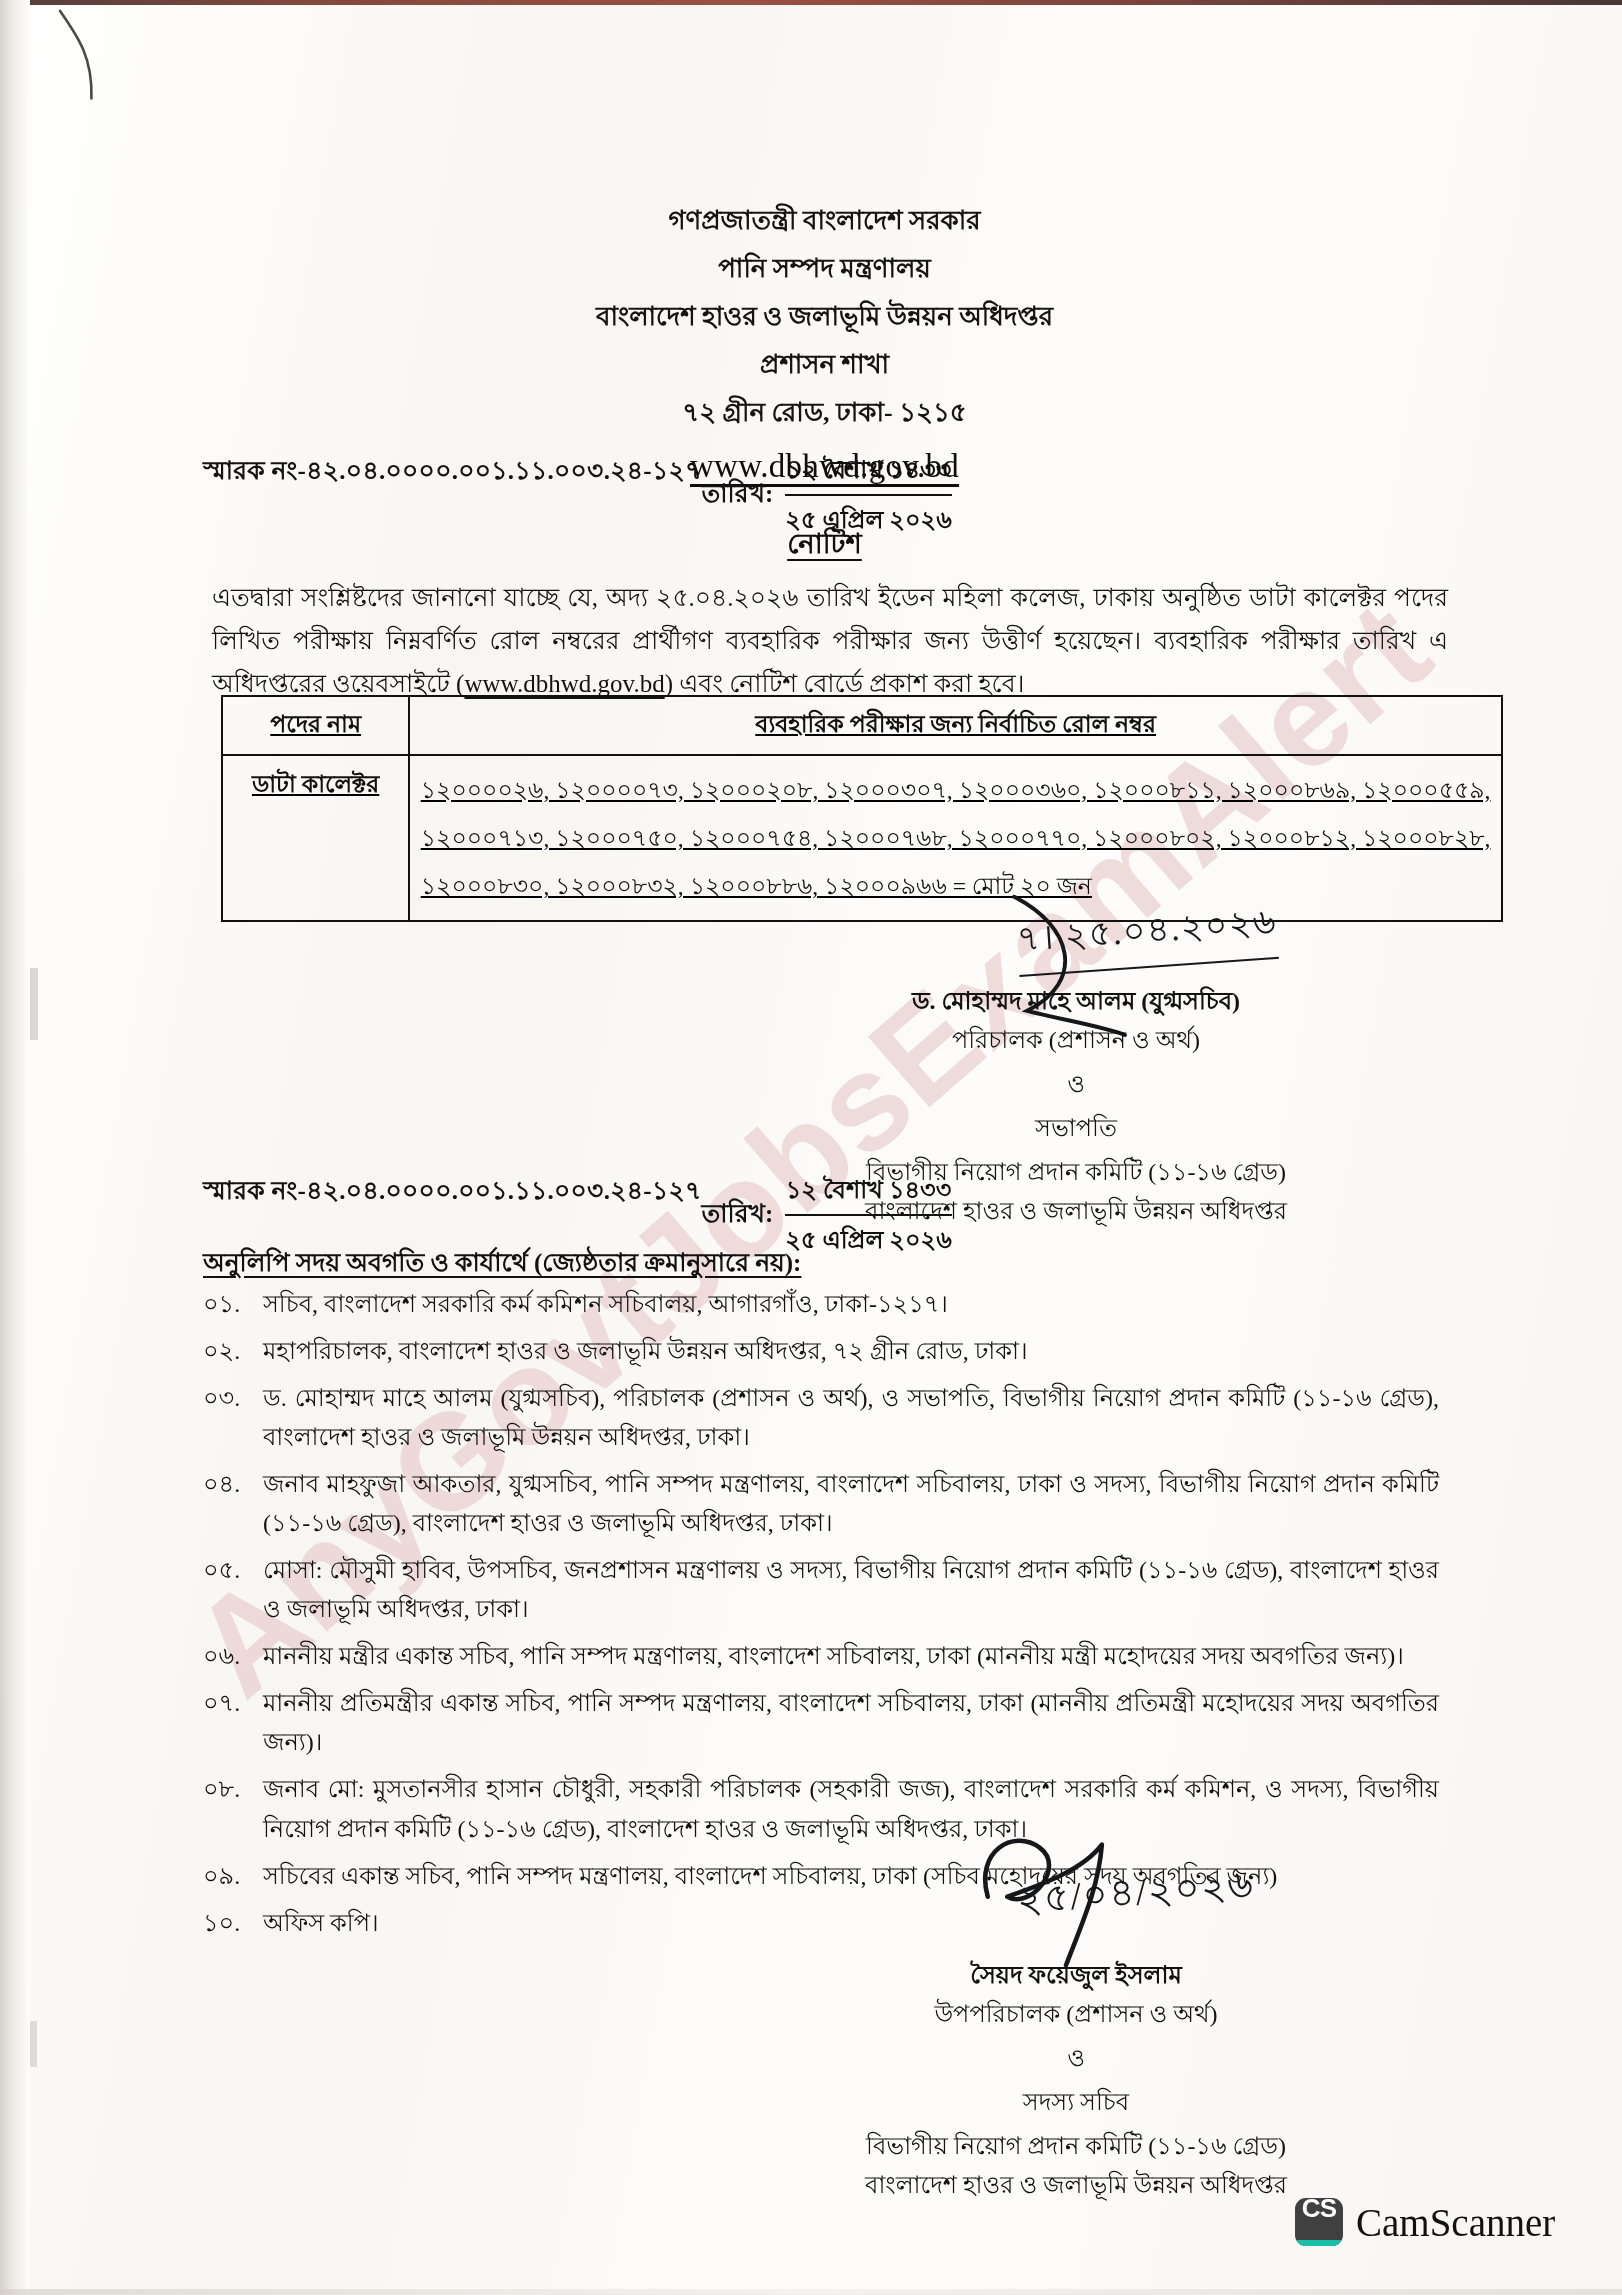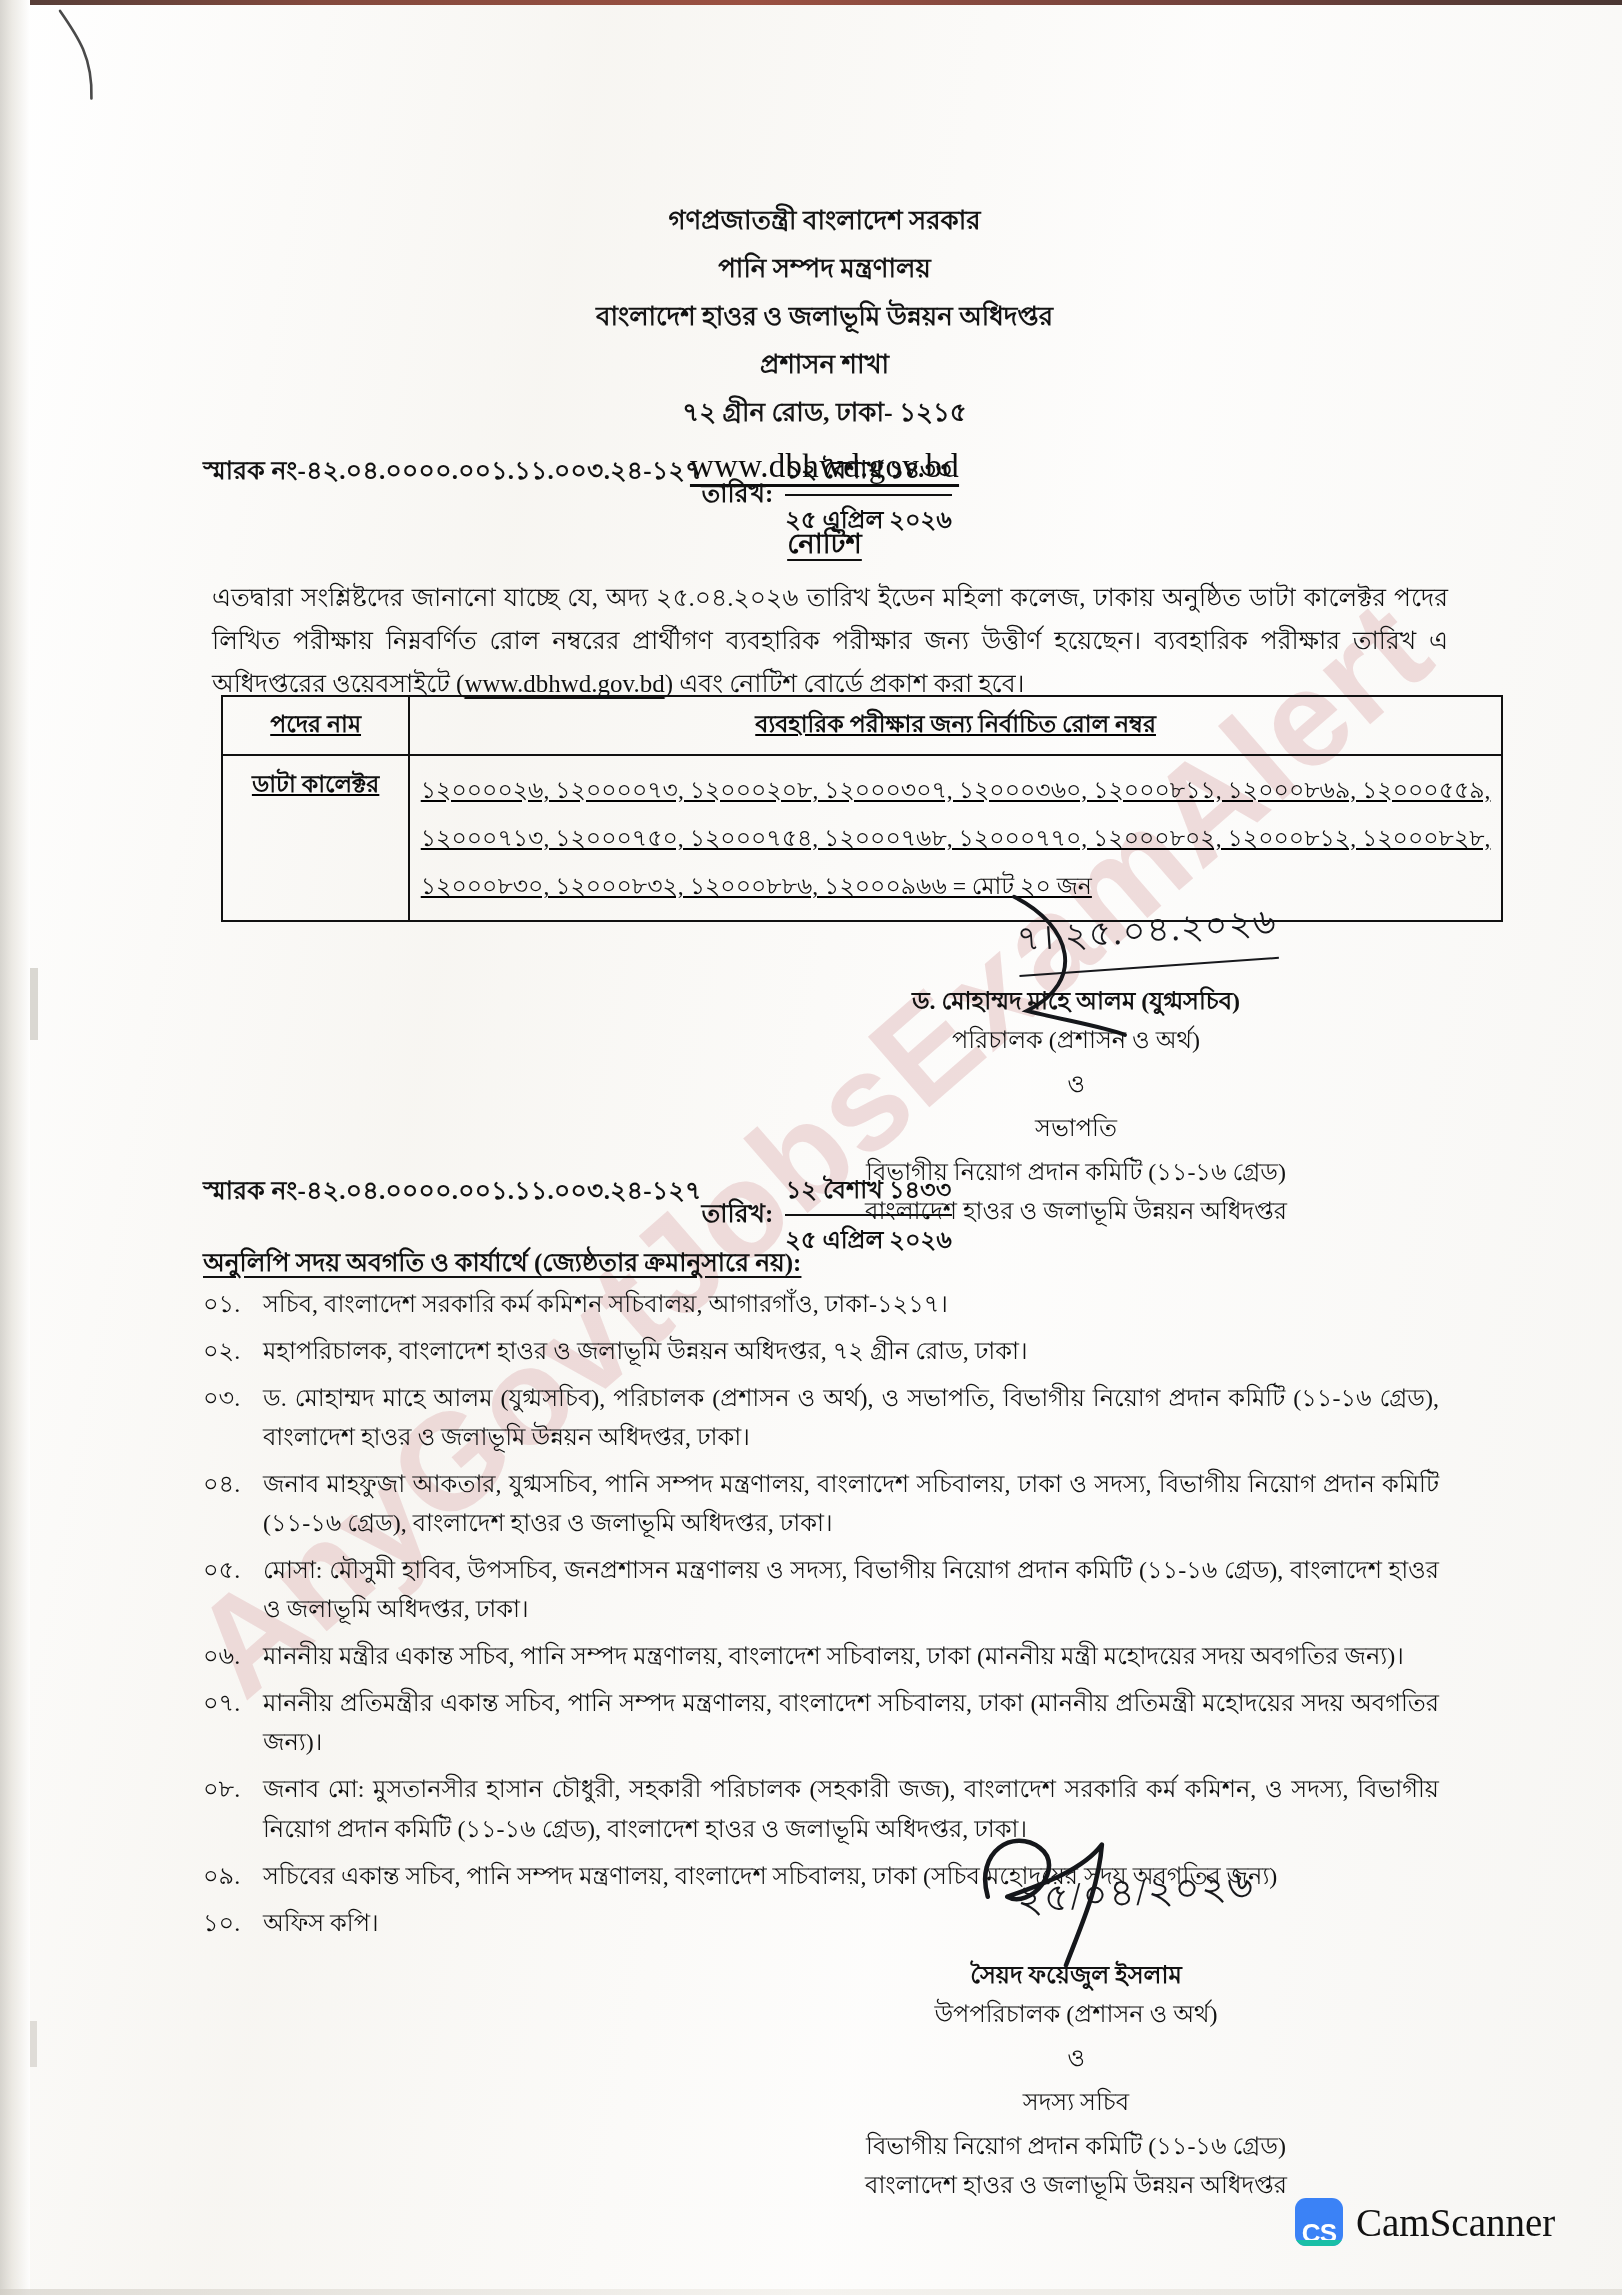--- a/index.html
+++ b/index.html
@@ -113,23 +113,23 @@
     text-decoration:underline;text-underline-offset:5.2px;
   }
   ol.copy{list-style:none;margin:0;padding:0;}
   ol.copy li{display:flex;gap:0;font-size:24px;line-height:1.63;color:#121212;margin-bottom:7.9px;}
   ol.copy li .num{width:60px;flex:0 0 60px;}
   ol.copy li .txt{flex:1;text-align:justify;}
 
   
   .cs{position:absolute;display:flex;align-items:center;gap:13px;}
   .cs .mark{
-    width:48px;height:48px;border-radius:11px;background:#3b82f6;
+    width:48px;height:48px;border-radius:11px;background:#404040;
     position:relative;overflow:hidden;
-    display:flex;align-items:flex-end;justify-content:center;
+    display:flex;align-items:flex-start;justify-content:center;
   }
   .cs .mark span{
     color:#fff;font-family:"Liberation Sans","DejaVu Sans",sans-serif;
     font-weight:bold;font-size:26px;letter-spacing:-0.7px;line-height:1;
     margin-top:-2.6px;
   }
   .cs .mark i{position:absolute;left:0;bottom:0;width:100%;height:5.9px;background:#19bfa6;}
   .cs .csname{font-family:"Liberation Serif","DejaVu Serif",serif;font-size:39px;color:#111;}
 </style>
 </head>

